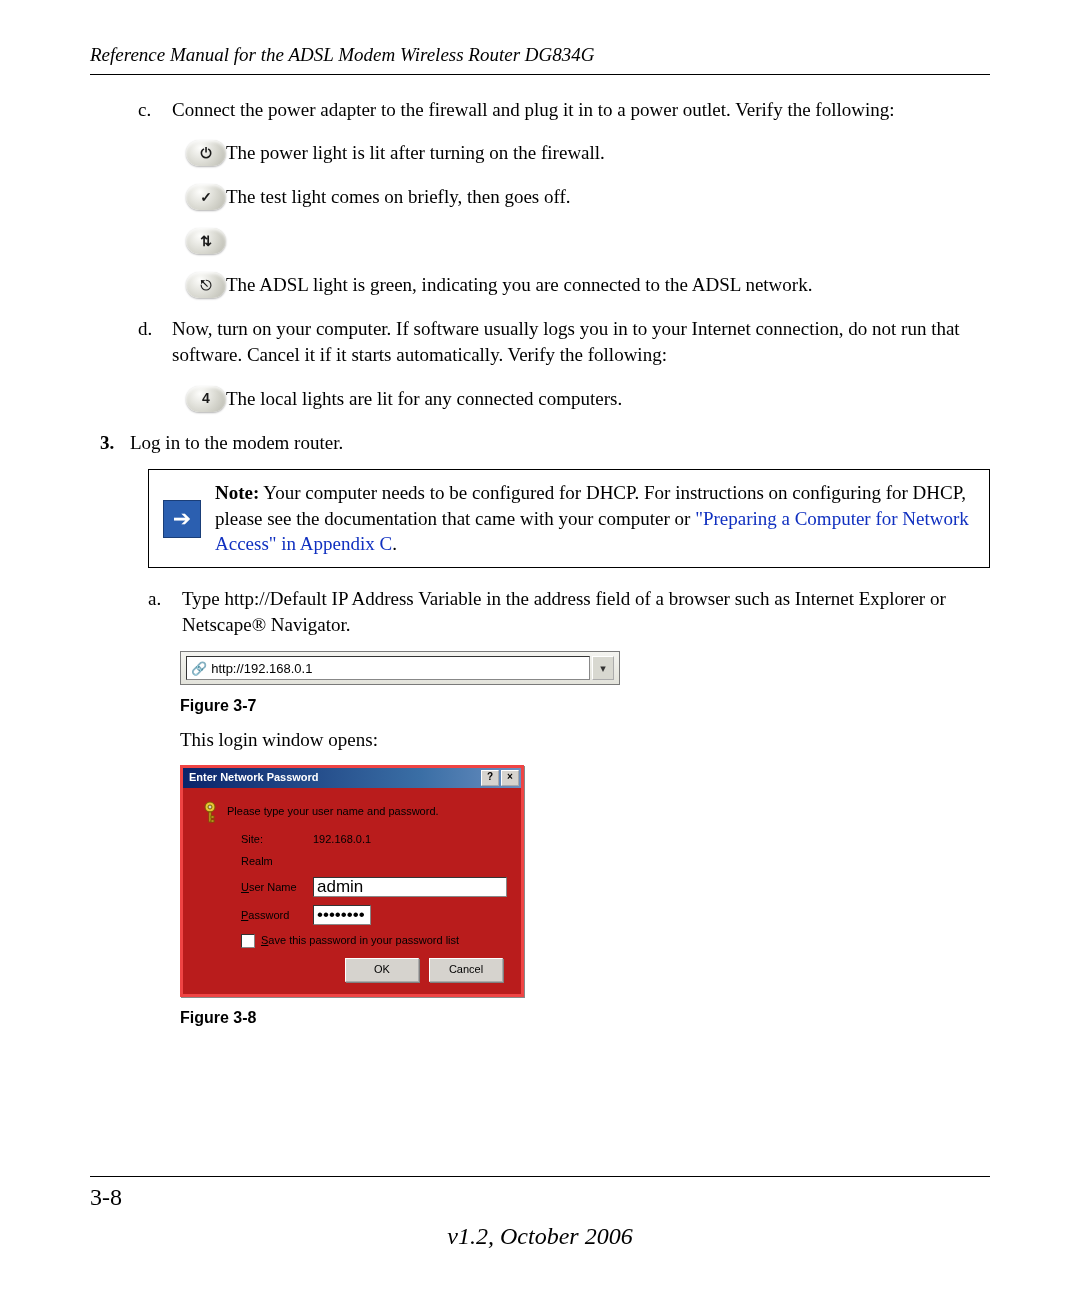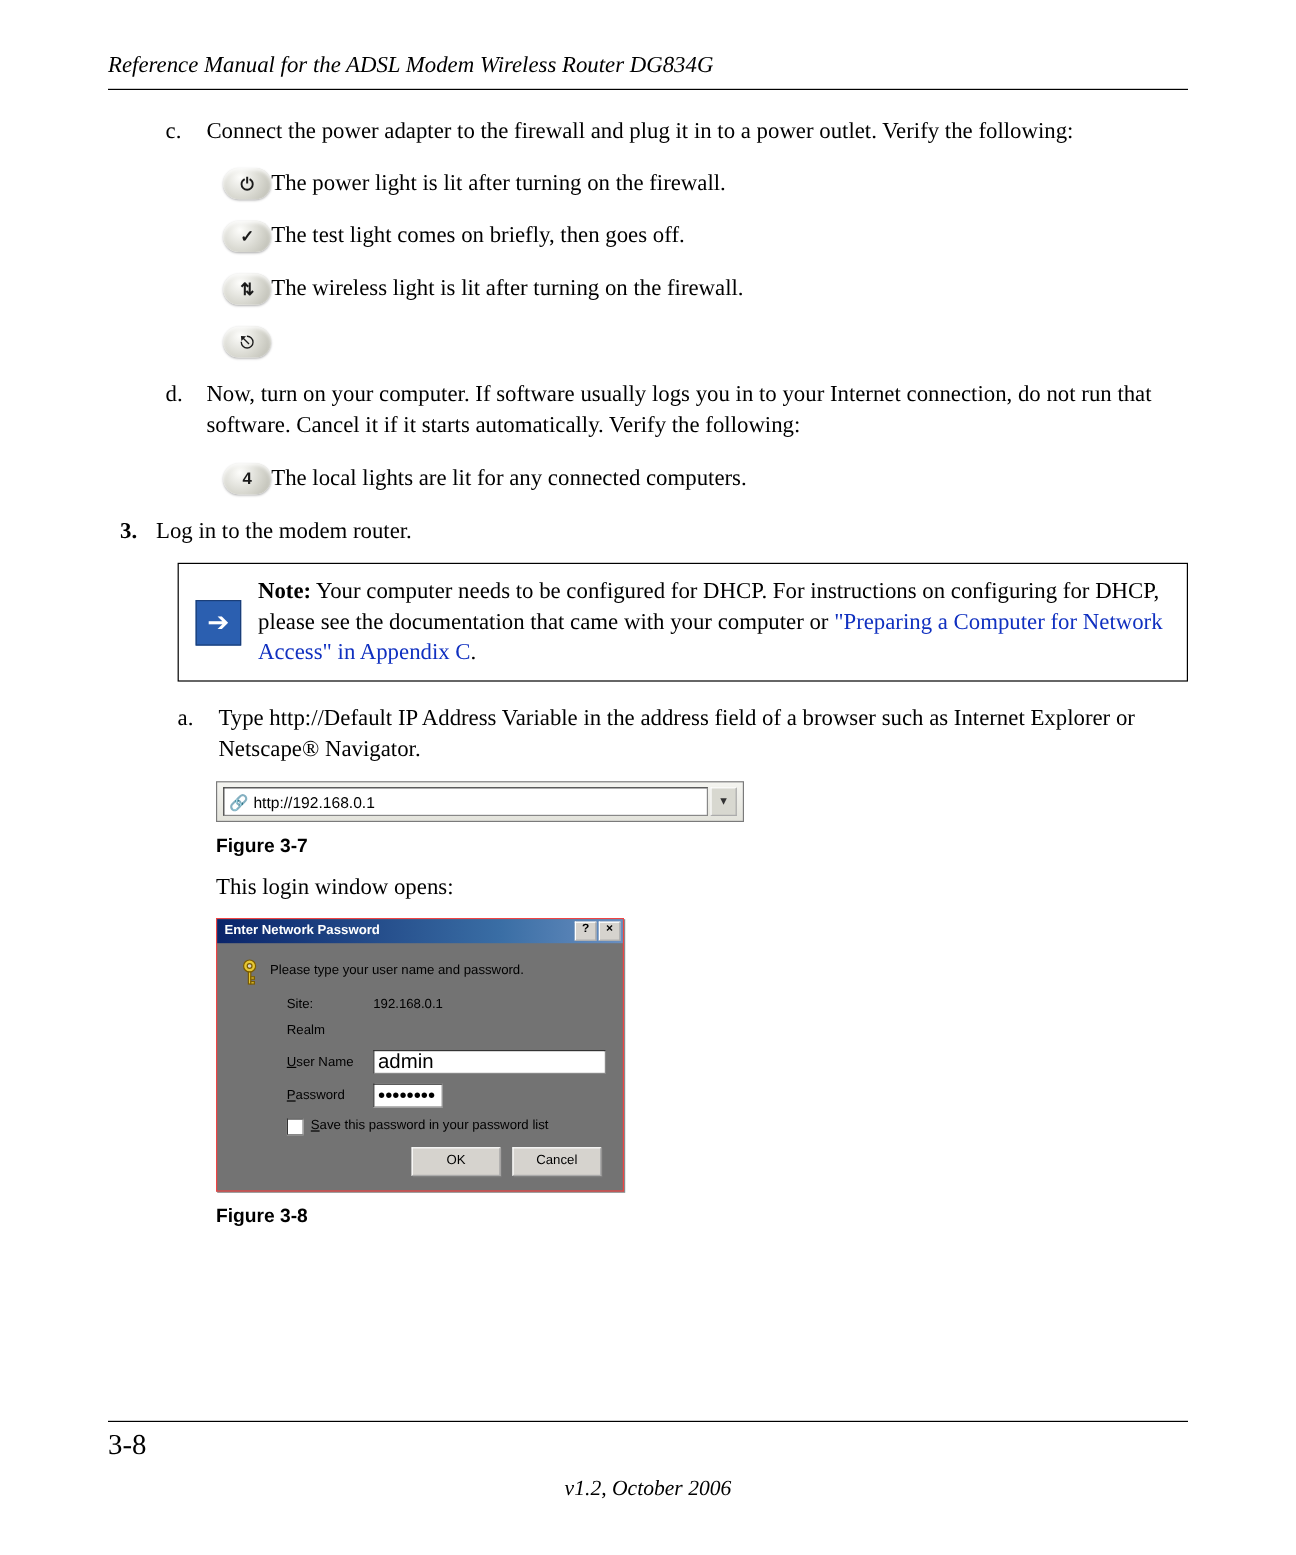--- a/index.html
+++ b/index.html
@@ -123,22 +123,22 @@
     height: 22px;
     background: #d8d8d0;
     border: 1px outset #fff;
     margin-left: 2px;
     display:flex;align-items:center;justify-content:center;
     font-size:11px;color:#333;
   }
   .login-dlg-wrap { margin: 12px 0 4px 80px; }
   .login-dlg {
     width: 338px;
-    border: 1px solid #ef4444;
-    background: #737373;
+    border: 3px solid #ef4444;
+    background: #b91c1c;
     box-shadow: 1px 1px 0 #888;
     font-family: Tahoma, "MS Sans Serif", Arial, sans-serif;
     font-size: 11px;
     color: #000;
   }
   .title-bar {
     background: linear-gradient(90deg, #0a246a, #3a6ea5 70%, #6a8fc0);
     color: #fff;
     height: 20px;
     display: flex;
@@ -196,21 +196,21 @@
     bottom: 44px;
   }
   .foot-row {
     display:flex; justify-content:space-between;
     font-size: 24px;
     margin-top: 4px;
   }
   .foot-version {
     text-align:center;
     font-style: italic;
-    font-size: 18px;
+    font-size: 24px;
     margin-top: 6px;
   }
 </style>
 </head>
 <body>
 
 <div class="page">
 
   <div class="header-line">Reference Manual for the ADSL Modem Wireless Router DG834G</div>
   <hr class="rule">
@@ -231,26 +231,26 @@
     <div class="icon-line" style="margin-left:86px;">
       <div class="pill-icon">
           <span>✓</span>
         </div>
       <div class="txt">The test light comes on briefly, then goes off.</div>
     </div>
     <div class="icon-line" style="margin-left:86px;">
       <div class="pill-icon">
           <span>⇅</span>
         </div>
-      <div class="txt">The wireless light is lit after turning on the firewall.</div>
     </div>
     <div class="icon-line" style="margin-left:86px;">
       <div class="pill-icon">
           <span>⎋</span>
         </div>
+      <div class="txt">The ADSL light is green, indicating you are connected to the ADSL network.</div>
     </div>
 
     <div class="letter-item" style="margin-left:38px; margin-top:6px;">
       <div class="lbl">d.</div>
       <div class="txt">Now, turn on your computer. If software usually logs you in to your Internet connection, do not run that software. Cancel it if it starts automatically. Verify the following:</div>
     </div>
 
     <div class="icon-line" style="margin-left:86px;">
       <div class="pill-icon">
           <span>4</span>

